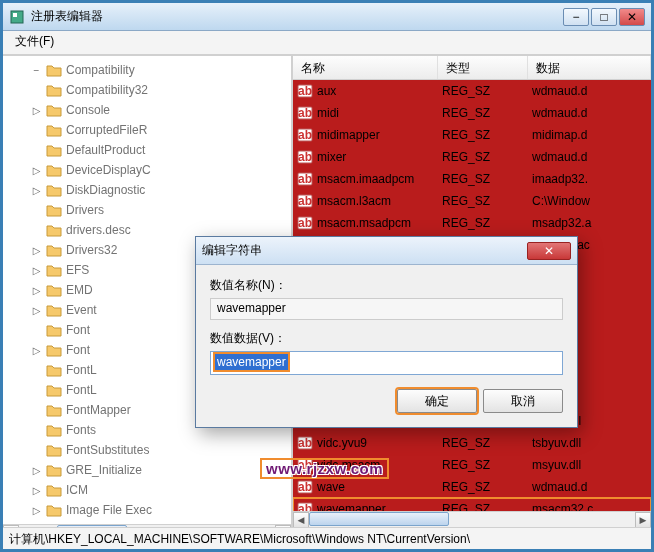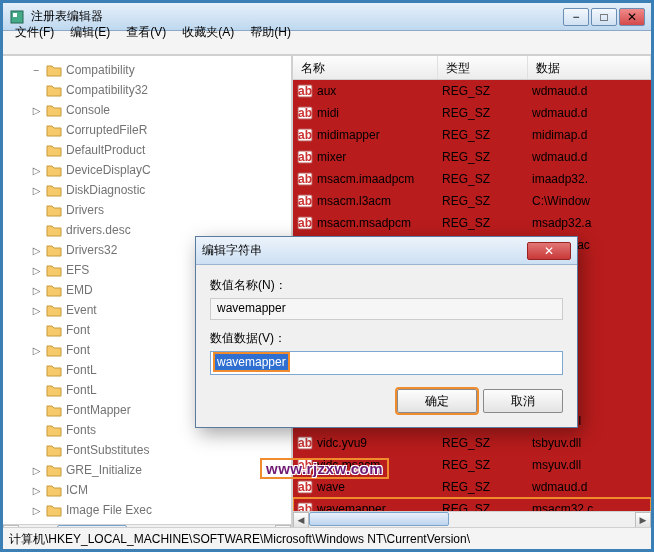--- a/index.html
+++ b/index.html
@@ -6,21 +6,21 @@
 body { width: 654px; height: 552px; background: #e8e8e8; overflow: hidden; position: relative; }
 
 .window { border: 3px solid #3a7fb5; width: 654px; height: 552px; background: #fff; display: flex; flex-direction: column; }
 .titlebar { height: 28px; background: linear-gradient(#e6f0fa, #bed8ef); display: flex; align-items: center; padding: 0 6px; border-bottom: 1px solid #8ba8c6; }
 .titlebar .icon { width: 16px; height: 16px; margin-right: 6px; }
 .titlebar .title { flex: 1; color: #000; }
 .titlebar .wbtns { display: flex; gap: 2px; }
 .titlebar .wbtn { width: 26px; height: 18px; background: linear-gradient(#f3f8fd, #d0e1f2); border: 1px solid #6a8db3; border-radius: 2px; display: flex; align-items: center; justify-content: center; }
 .titlebar .wbtn.close { background: linear-gradient(#f28a8a, #d34a4a); }
 
-.menubar { height: 24px; background: #f4f4f4; display: flex; align-items: flex-end; padding: 11px 4px; border-bottom: 1px solid #d0d0d0; }
+.menubar { height: 24px; background: #f4f4f4; display: flex; align-items: flex-start; padding: 0 4px; border-bottom: 1px solid #d0d0d0; flex-direction: column; }
 .menubar .mitem { padding: 2px 8px; cursor: default; }
 
 .content { flex: 1; display: flex; border-top: 1px solid #d0d0d0; min-height: 0; }
 
 .left-pane { width: 290px; border-right: 2px solid #d0d0d0; overflow: hidden; position: relative; background: #fff; }
 .tree { padding: 4px 0; overflow: hidden; }
 .tree-row { display: flex; align-items: center; height: 20px; padding-left: 28px; white-space: nowrap; }
 .tree-row .expander { width: 11px; height: 11px; display: inline-flex; align-items: center; justify-content: center; margin-right: 4px; color: #666; font-size: 10px; }
 .tree-row .folder { width: 16px; height: 14px; margin-right: 4px; }
 .tree-row .label { color: #737373; }

